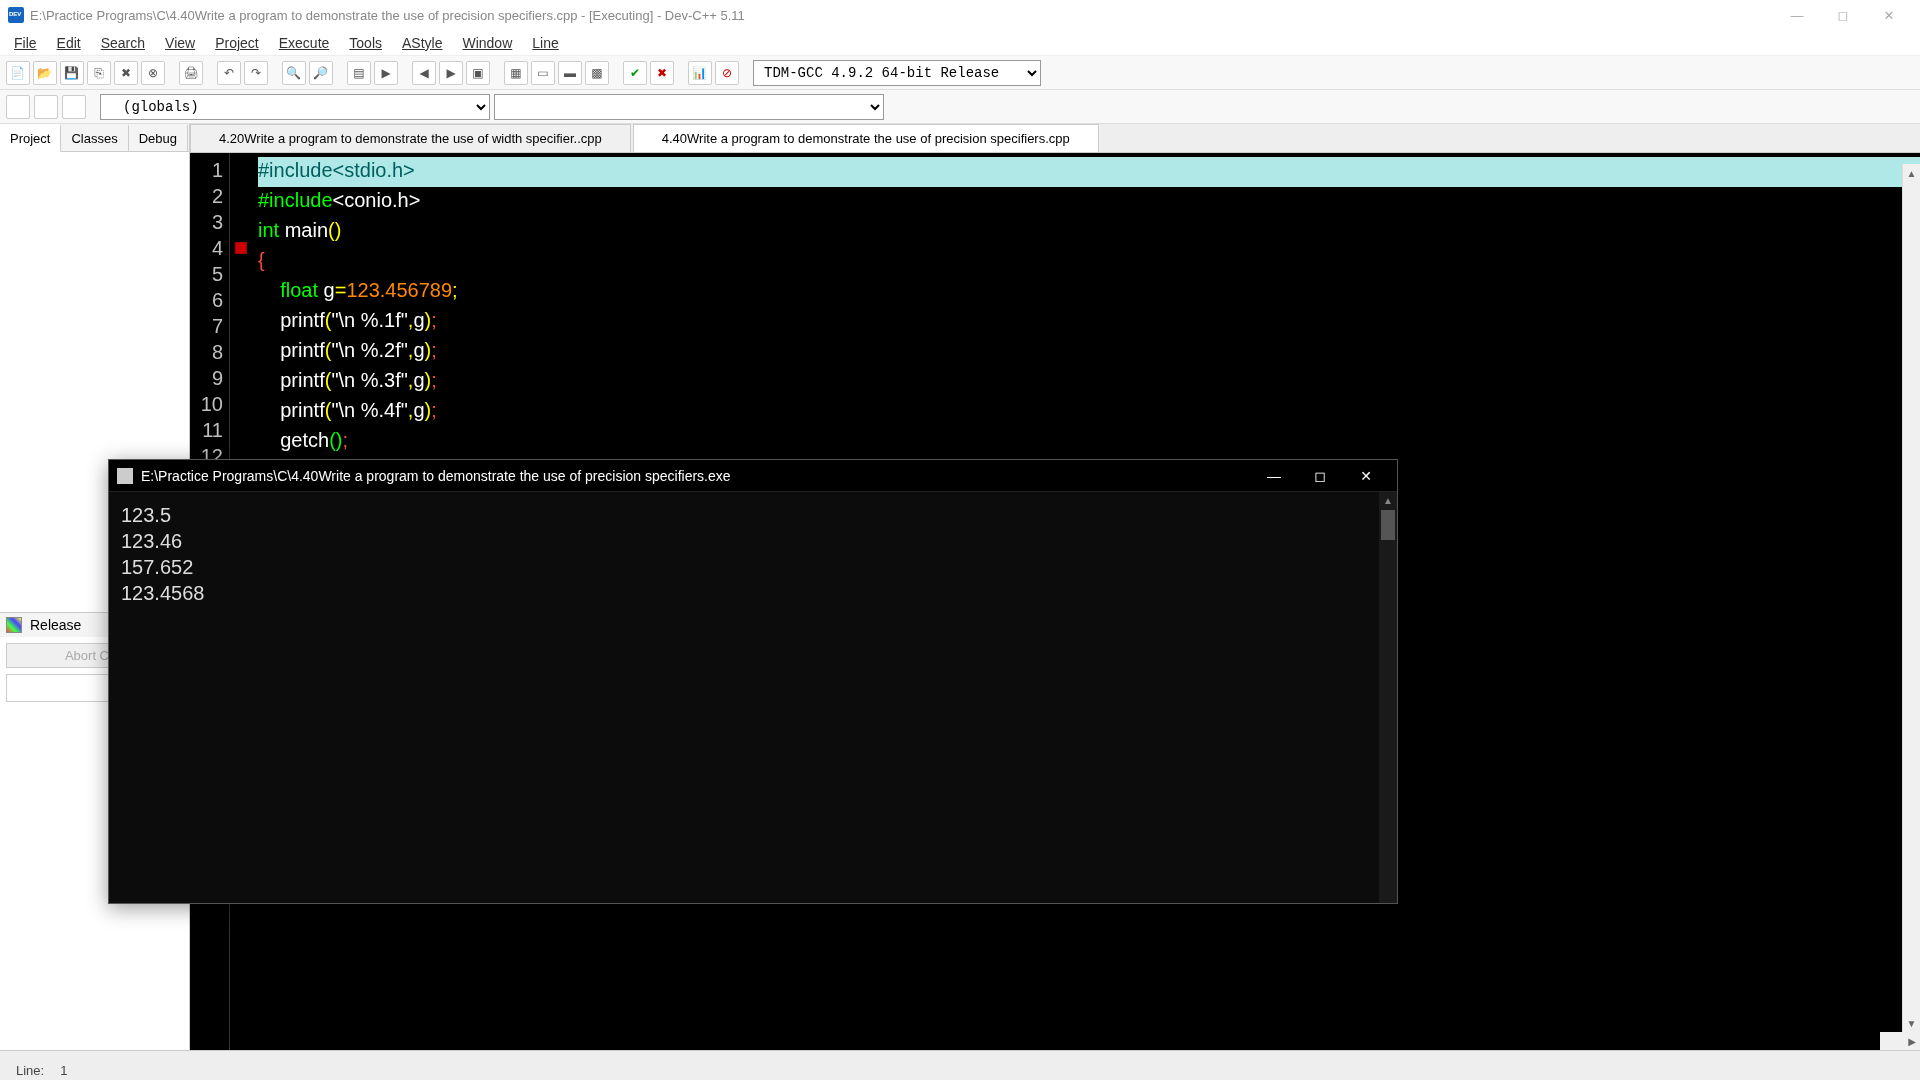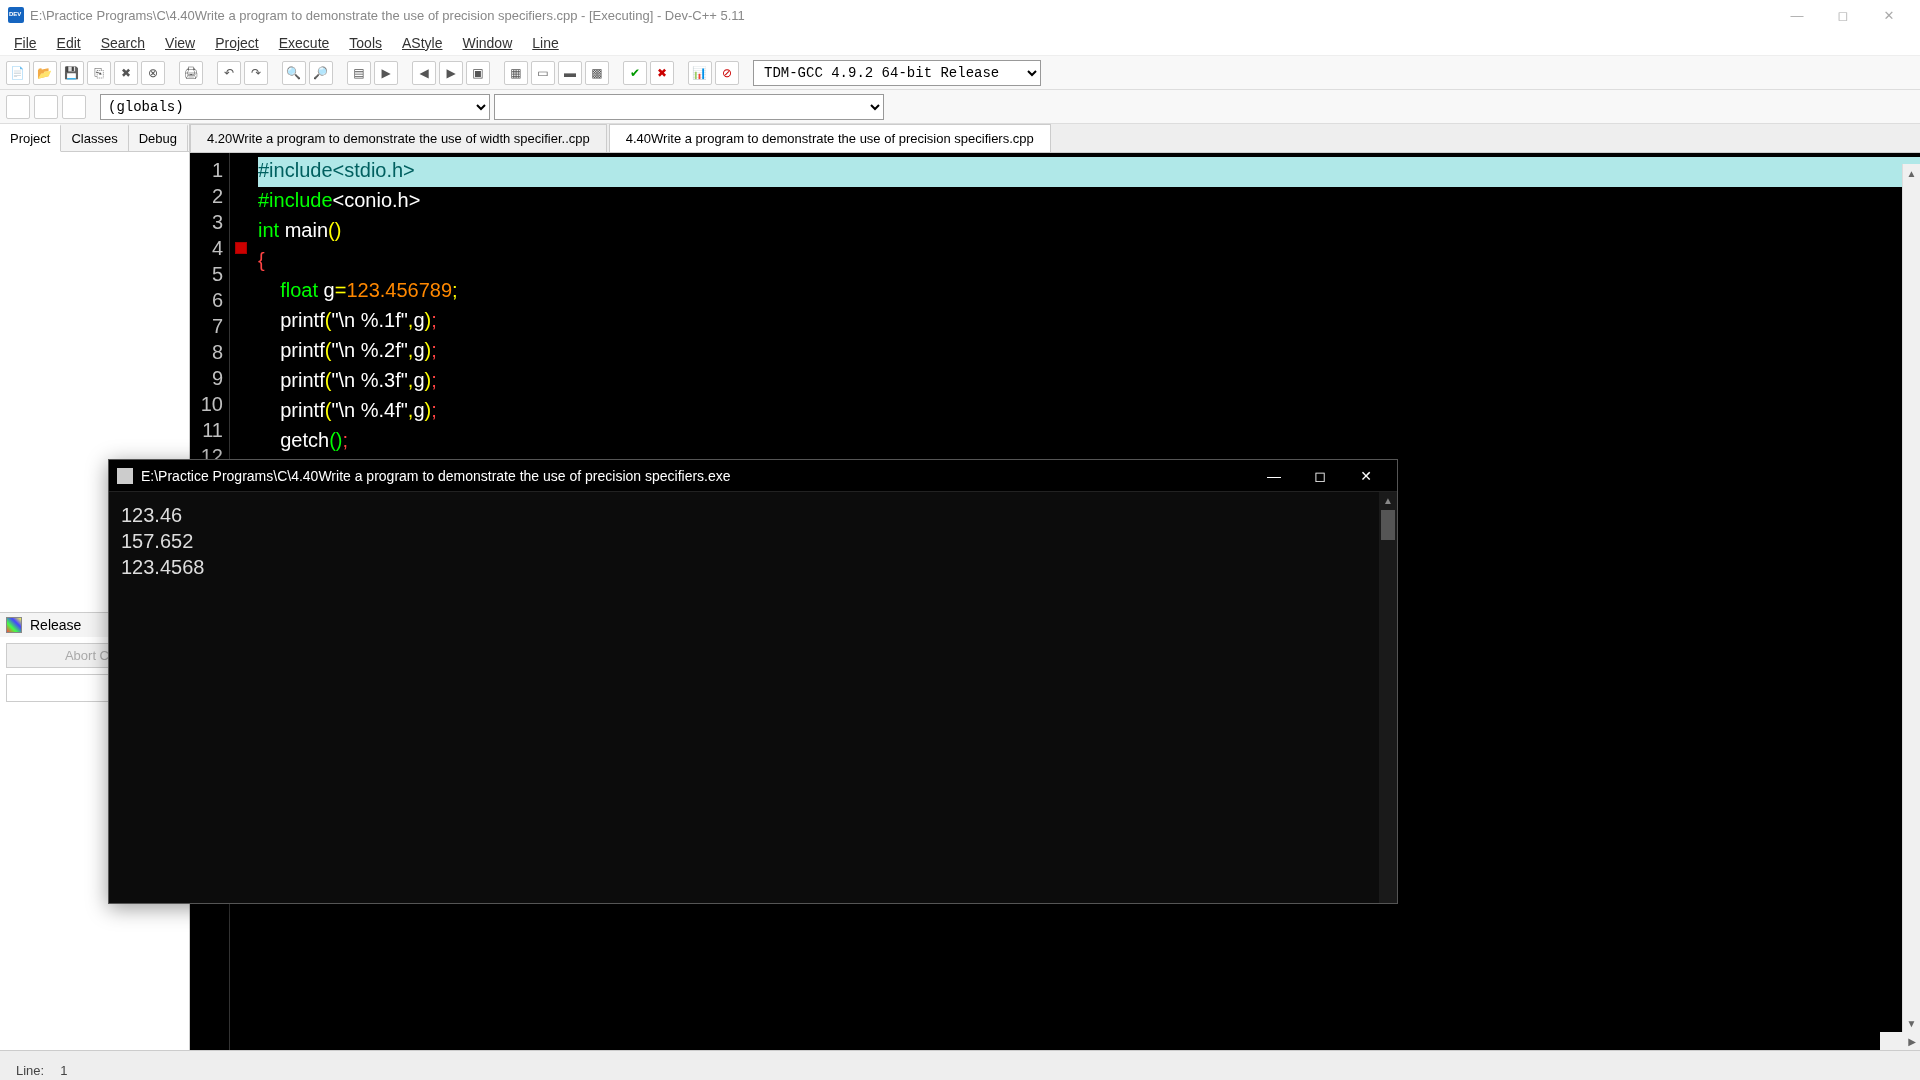--- a/index.html
+++ b/index.html
@@ -15,31 +15,31 @@
 .menubar .menu-item { padding: 2px 10px; cursor: default; }
 .menubar .menu-item .ul { text-decoration: underline; }
 
 .toolbar { height: 34px; background: #f8f8f8; display: flex; align-items: center; padding: 0 6px; gap: 3px; border-bottom: 1px solid #ddd; }
 .toolbar .tbtn { width: 24px; height: 24px; border: 1px solid #ccc; background: #fff; border-radius: 2px; display: flex; align-items: center; justify-content: center; font-size: 12px; color: #555; }
 .toolbar .sep { width: 8px; }
 .toolbar .compiler-select { height: 26px; border: 1px solid #999; background: #fff; font-family: "Courier New", monospace; font-size: 14px; padding: 0 24px 0 6px; min-width: 280px; }
 
 .toolbar2 { height: 34px; background: #f8f8f8; display: flex; align-items: center; padding: 0 6px; gap: 4px; border-bottom: 1px solid #ddd; }
 .toolbar2 .tbtn { width: 24px; height: 24px; border: 1px solid #ccc; background: #fff; border-radius: 2px; }
-.toolbar2 select { height: 26px; border: 1px solid #999; background: #fff; font-family: "Courier New", monospace; font-size: 14px; padding: 0 3px; flex: 0 0 auto; }
+.toolbar2 select { height: 26px; border: 1px solid #999; background: #fff; font-family: "Courier New", monospace; font-size: 14px; padding: 0 18px; flex: 0 0 auto; }
 
 .main-row { display: flex; height: calc(100% - 30px - 26px - 34px - 34px - 30px); }
 .sidepanel { width: 190px; background: #fff; border-right: 1px solid #ccc; }
 .side-tabs { display: flex; border-bottom: 1px solid #ccc; background: #f4f4f4; font-size: 13px; }
 .side-tab { padding: 5px 10px; border-right: 1px solid #ccc; border-top: 2px solid transparent; background: #f4f4f4; cursor: default; }
 .side-tab.active { background: #fff; border-top: 2px solid #fff; border-bottom: 1px solid #fff; margin-bottom: -1px; }
 
 .editor-area { flex: 1; display: flex; flex-direction: column; background: #fff; }
 .file-tabs { display: flex; background: #eee; border-bottom: 1px solid #ccc; font-size: 13px; }
-.file-tab { padding: 6px 16px; border: 1px solid #ccc; border-bottom: none; background: #f0f0f0; margin-right: 2px; cursor: default; white-space: nowrap; }
+.file-tab { padding: 6px 28px; border: 1px solid #ccc; border-bottom: none; background: #f0f0f0; margin-right: 2px; cursor: default; white-space: nowrap; }
 .file-tab.active { background: #fff; border-top: 1px solid #ccc; }
 
 .code-editor { flex: 1; display: flex; background: #000; font-family: "Consolas", "Courier New", monospace; font-size: 20px; line-height: 26px; overflow: hidden; }
 .gutter { width: 40px; background: #000; color: #c0c0c0; text-align: right; padding: 4px 6px 4px 0; border-right: 1px solid #333; user-select: none; }
 .gutter .ln { height: 26px; }
 .fold-col { width: 22px; background: #000; padding-top: 4px; }
 .fold-col .foldmark { height: 26px; display: flex; align-items: center; justify-content: center; }
 .fold-col .foldmark .box { width: 12px; height: 12px; background: #cc0000; border: 1px solid #aa0000; }
 .code-lines { flex: 1; padding: 4px 0 4px 6px; }
 .code-line { height: 30px; white-space: pre; }
@@ -239,17 +239,18 @@
     <span class="spacer"></span>
     <span class="cwbtn">—</span>
     <span class="cwbtn">◻</span>
     <span class="cwbtn">✕</span>
   </div>
   <div class="console-body" id="console-output">
     <div class="console-scrollbar">
       <div class="arrow up">▲</div>
       <div class="thumb"></div>
     </div>
+  <div> 123.5</div>
       <div> 123.46</div>
       <div> 157.652</div>
       <div> 123.4568</div>
     </div>
 </div>
 
 </body></html>

